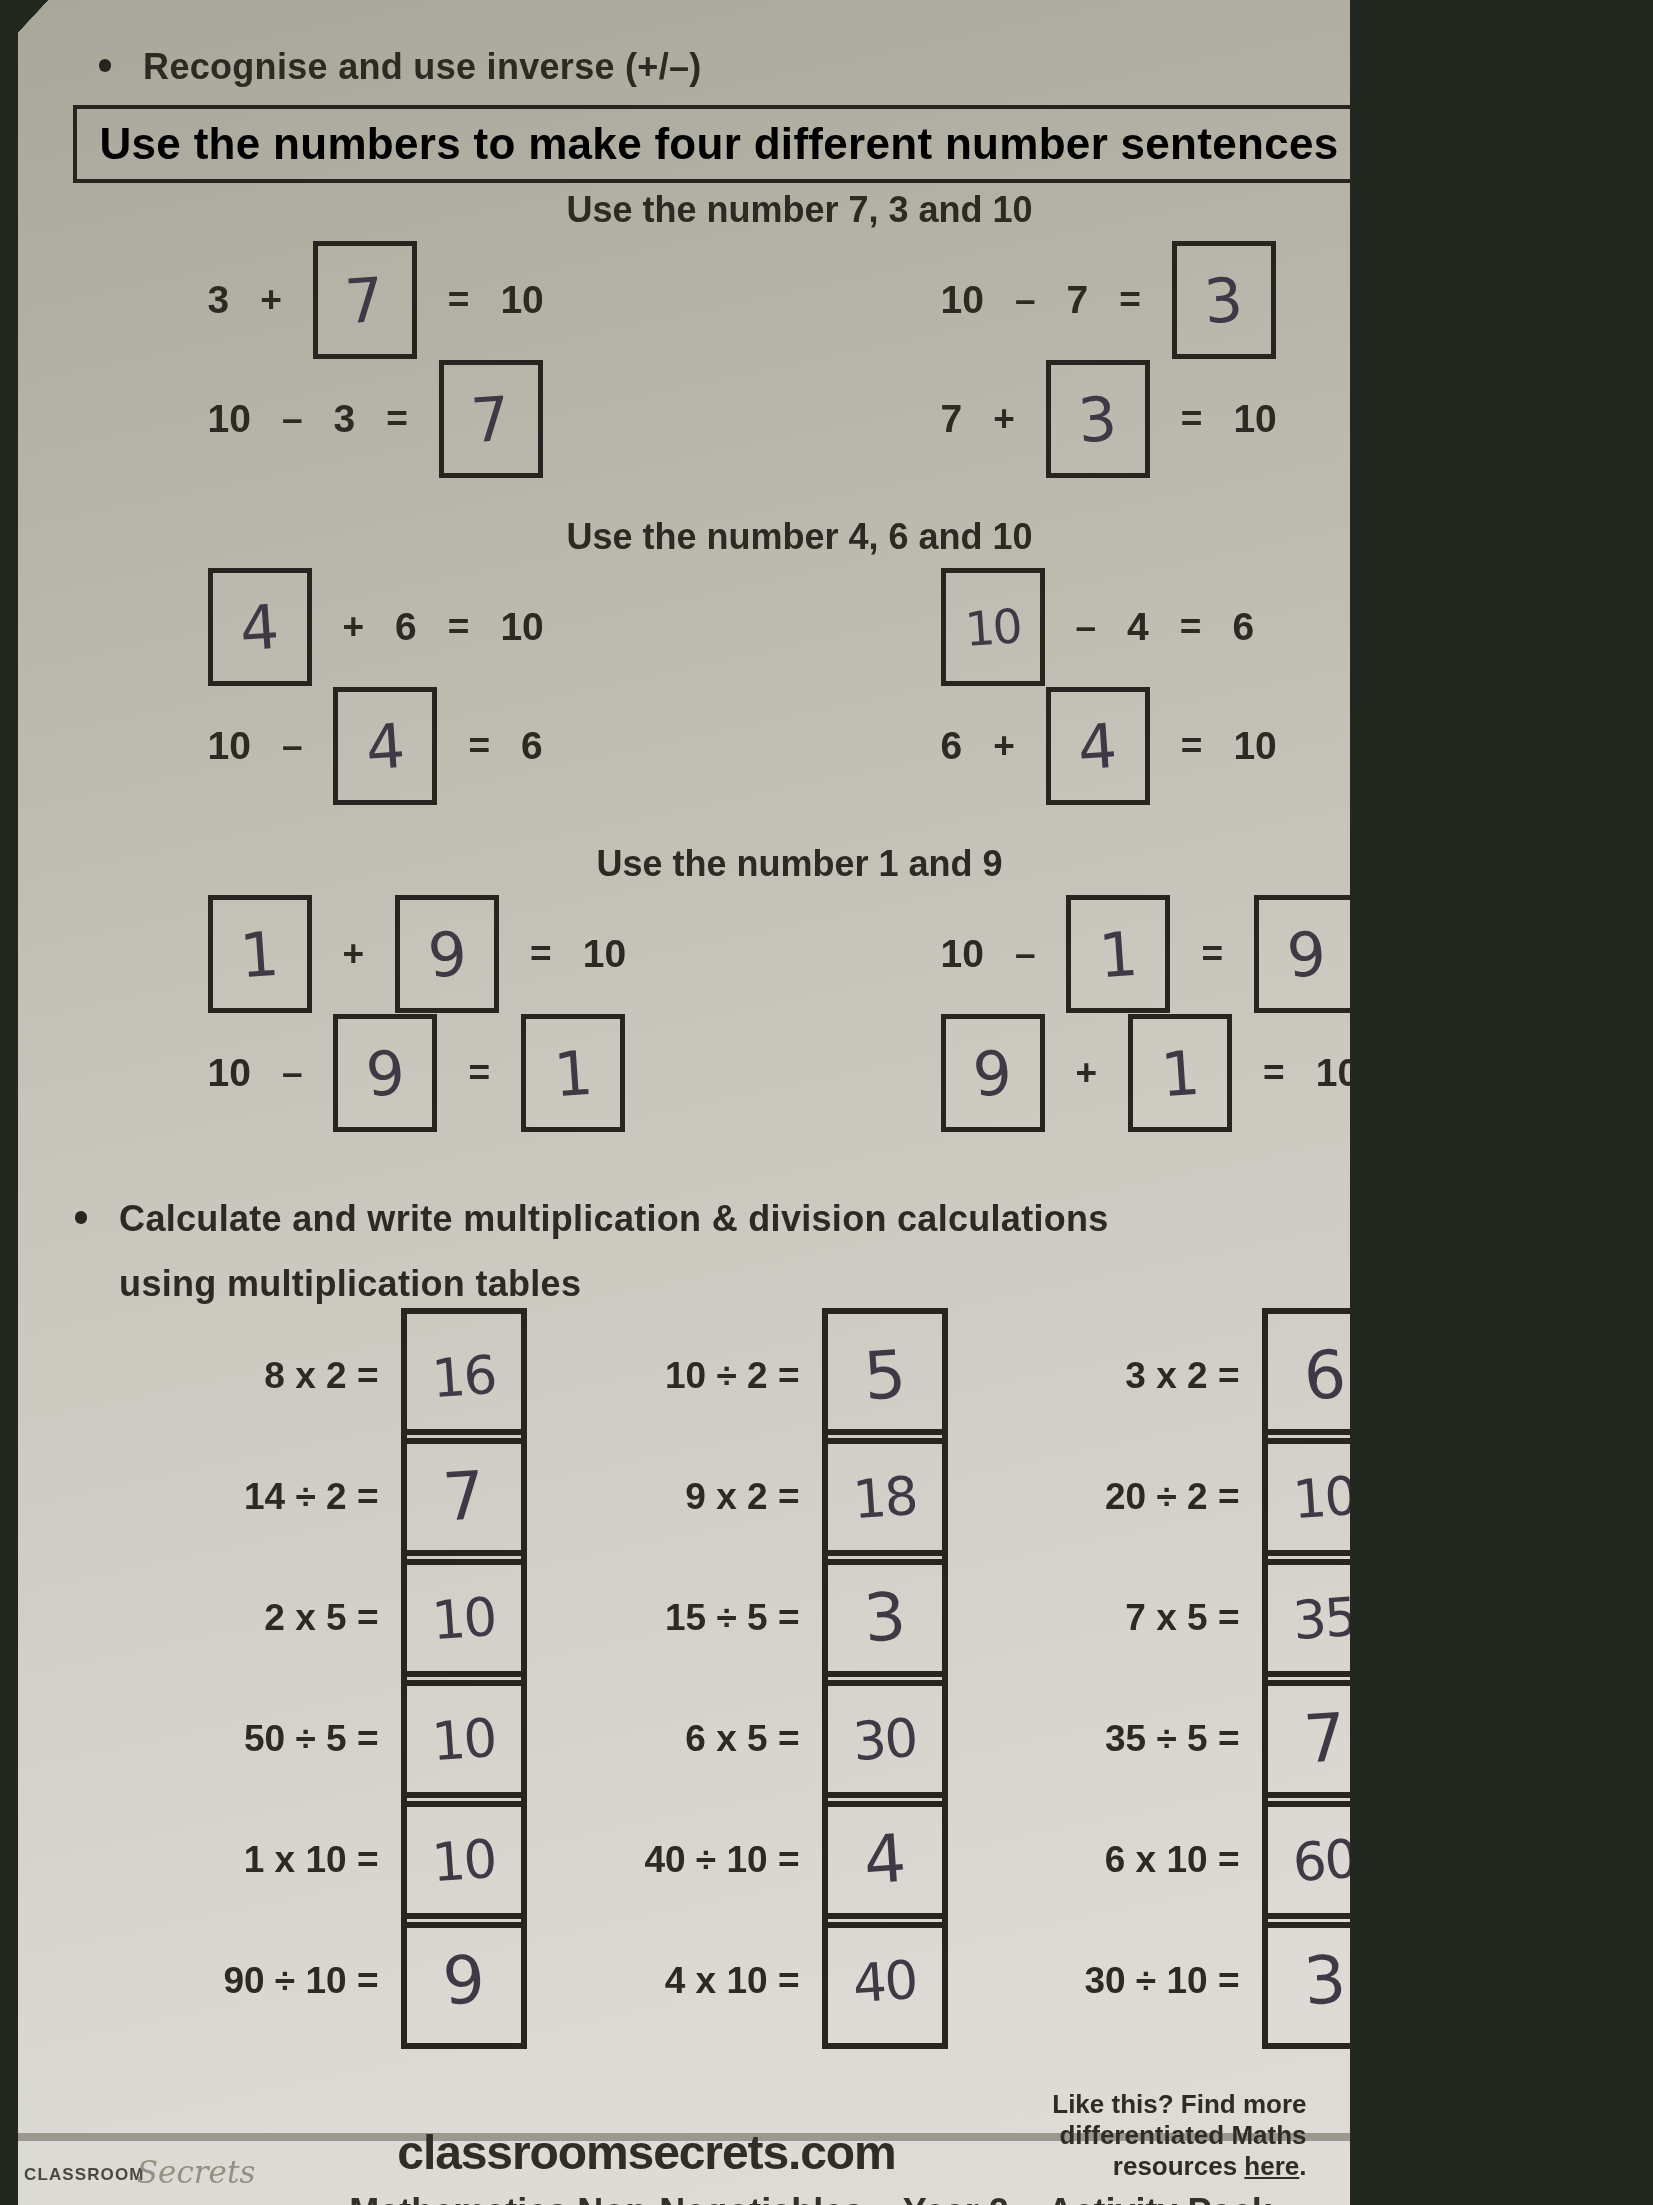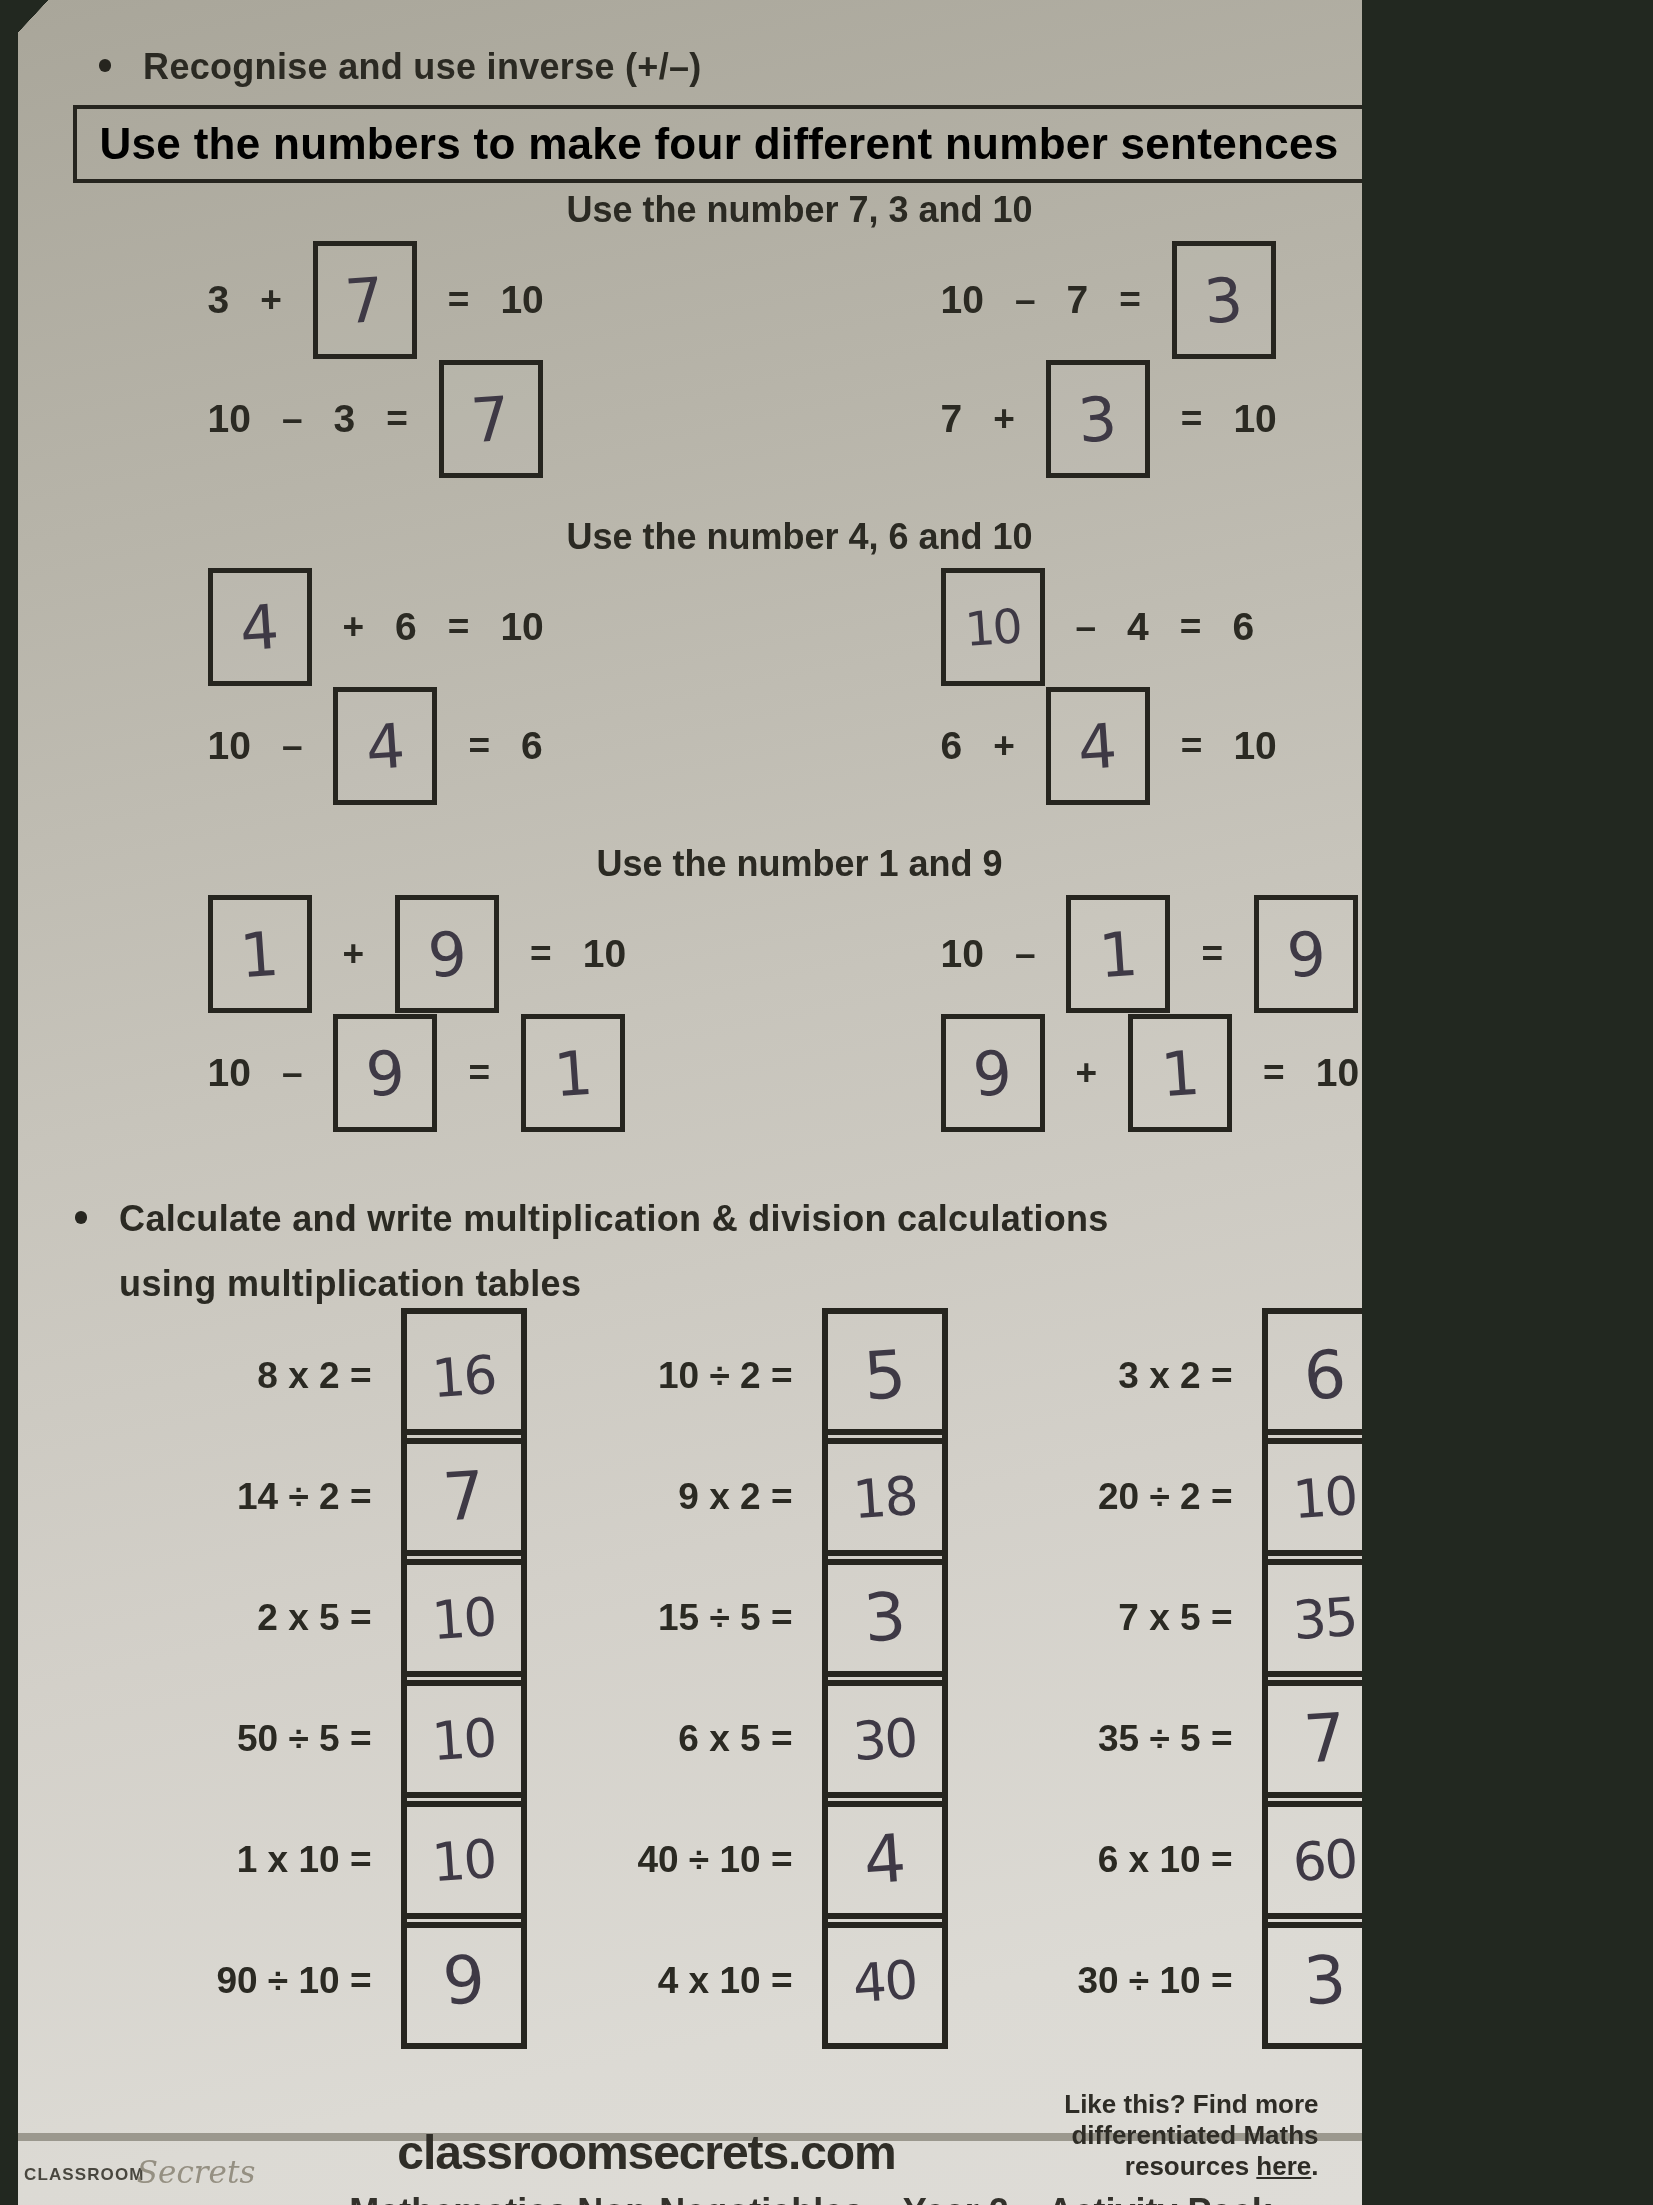--- a/index.html
+++ b/index.html
@@ -4,21 +4,20 @@
 <style>
   html,body{margin:0;padding:0;}
   body{
     width:1654px;height:2205px;position:relative;overflow:hidden;
     background:#222820;
     font-family:"Liberation Sans",sans-serif;
   }
   .sheet{
     position:absolute;left:17.5px;top:0;width:1332px;height:2205px;overflow:hidden;
     background:linear-gradient(168deg,#a9a69a 0%,#b7b4a9 22%,#c7c4bb 46%,#d3d0c9 68%,#dcdad4 88%,#dedcd7 100%);
-    padding-left:12px;
   }
   .sheet::before{ 
     content:'';position:absolute;left:0;top:0;width:82px;height:55px;
     background:linear-gradient(133deg,#222820 0 22px,rgba(34,40,32,0) 22.4px);
     z-index:5;
   }
   
   .frame{
     position:absolute;left:-33px;top:-33px;width:1613px;height:2158px;
     border:8.8px solid #9b988e;border-radius:0 0 28.4px 0;
@@ -56,21 +55,21 @@
     background:rgba(255,255,255,0.04);
   }
   .hand{
     font-family:"DejaVu Sans",sans-serif;color:#3e3945;line-height:1;
     display:inline-block;transform:rotate(-4deg);font-size:61px;font-weight:400;
   }
   .hand.two{font-size:47px;letter-spacing:-2.2px;}
   
   #tt-grid{position:absolute;left:66px;top:1308px;width:1313px;}
   .tt-row{display:grid;grid-template-columns:443px 421px 440px;height:121px;align-items:center;}
-  .tt-cell{display:flex;justify-content:flex-end;align-items:center;gap:29px;height:100%;}
+  .tt-cell{display:flex;justify-content:flex-end;align-items:center;gap:22px;height:100%;}
   .tt-q{font-size:37px;font-weight:700;color:#2b2a23;white-space:nowrap;}
   .tt-box{
     width:114px;height:124px;border:6px solid #26251f;flex:0 0 auto;
     display:flex;align-items:center;justify-content:center;
   }
   .tt-box .hand{font-size:66px;}
   .tt-box .hand.two{font-size:53px;}
   
   .site-url{
     position:absolute;left:0;top:2125px;width:1258px;text-align:center;

